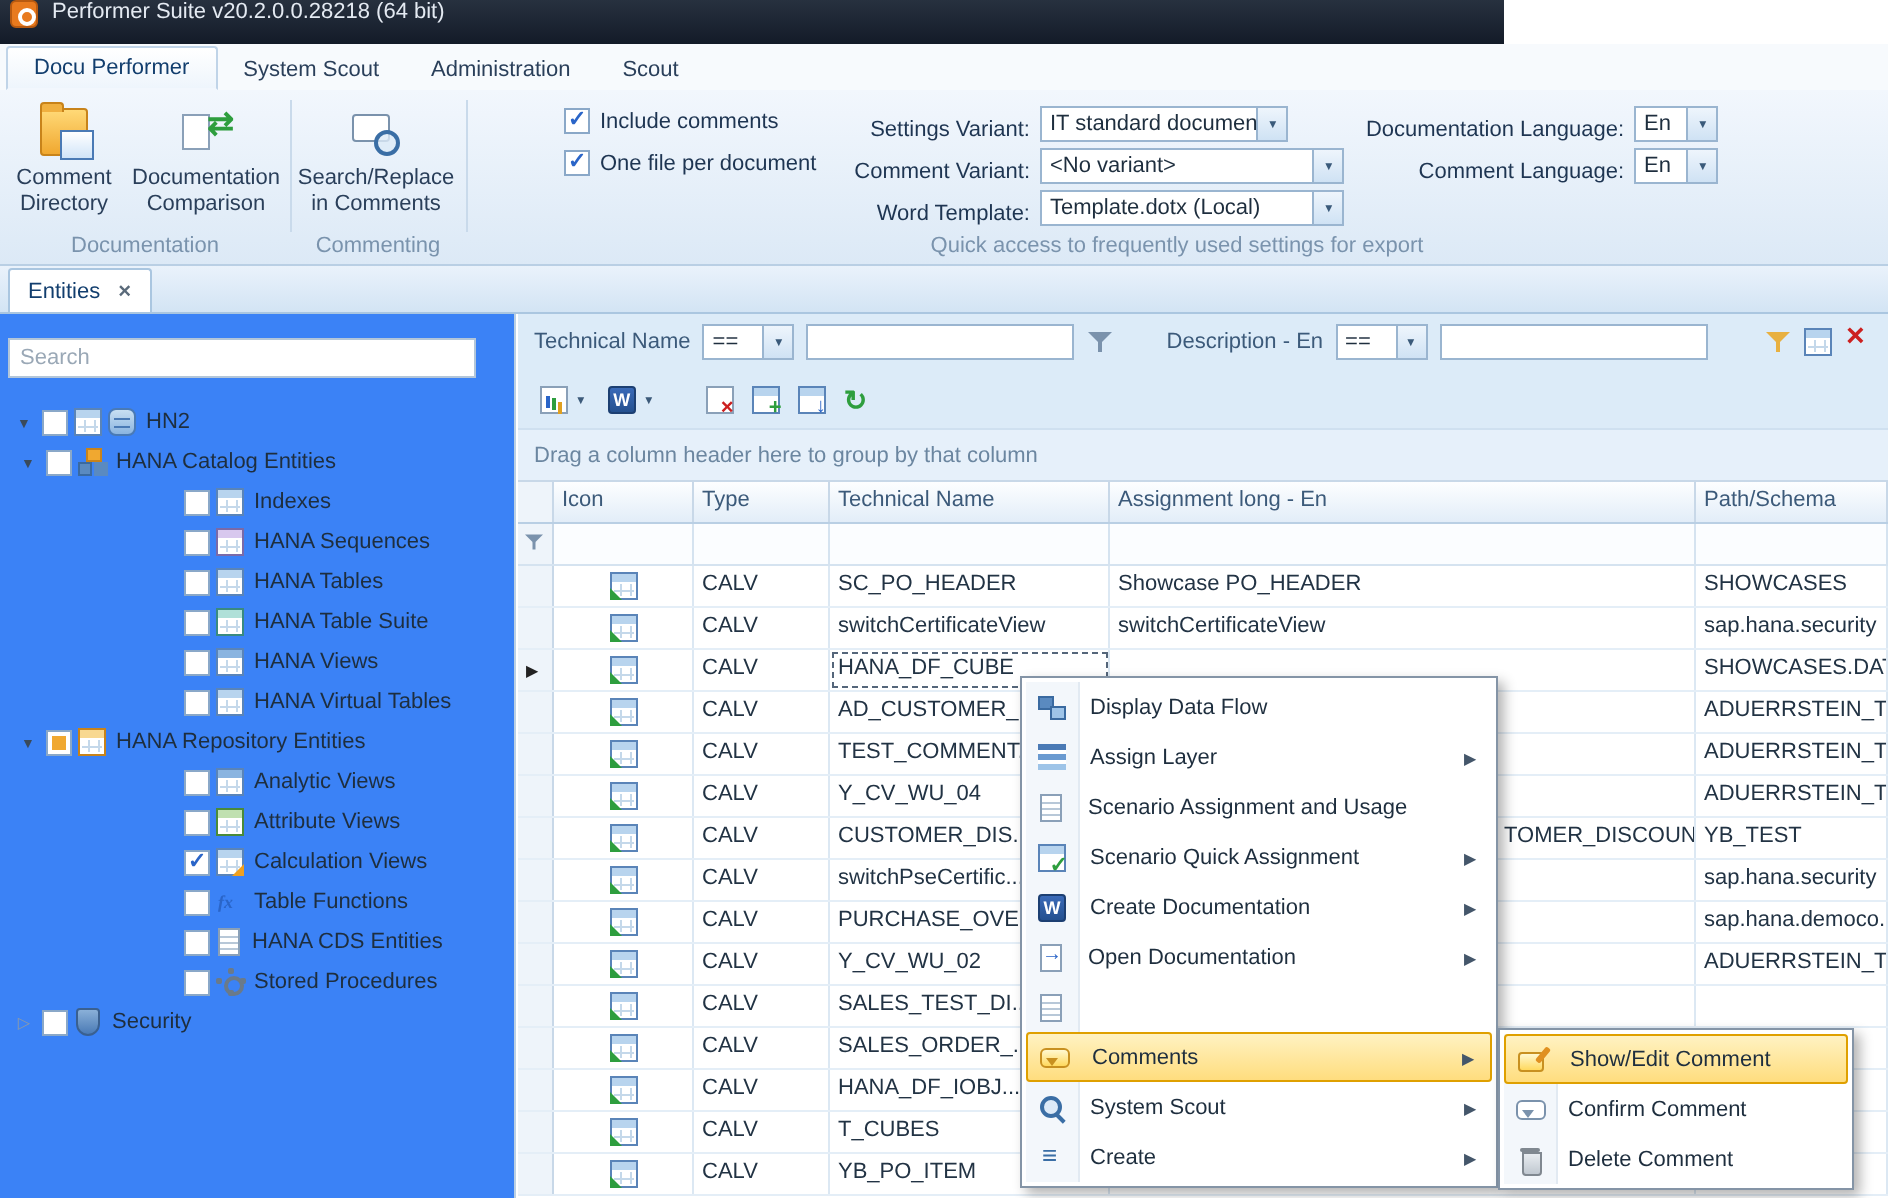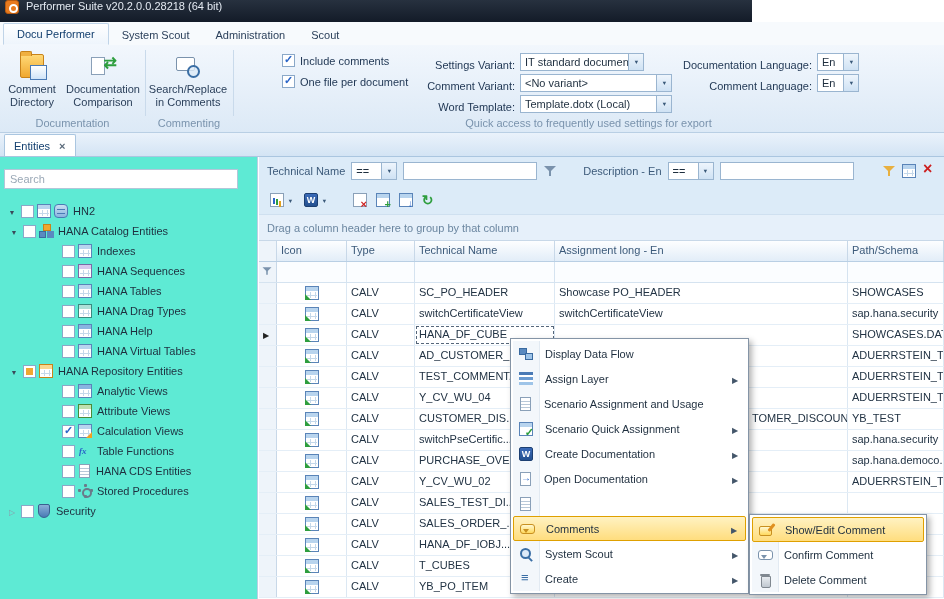--- a/index.html
+++ b/index.html
@@ -105,28 +105,28 @@
 .cval{flex:1;padding:0 4px;white-space:nowrap;overflow:hidden}
 .carr{width:15px;height:100%;background:linear-gradient(#eef5fc,#cfe2f4);border-left:1px solid #9ab5d0;display:flex;align-items:center;justify-content:center}
 .carr::after{content:"▼";font-size:9px;color:#3a5a7a;transform:scale(.65)}
 
 
 .tabstrip{position:absolute;left:0;top:133px;width:944px;height:24px;background:linear-gradient(#eaf2fb,#d3e4f4);border-bottom:1px solid #aac6e0}
 .dtab{position:absolute;left:4px;bottom:0;height:22px;background:#fff;border:1px solid #aac6e0;border-bottom:none;border-radius:2px 2px 0 0;display:flex;align-items:center;gap:9px;padding:0 9px;color:#123e6e}
 .dtab .x{color:#5a6a7a;font-weight:bold}
 
 
-.leftpanel{position:absolute;left:0;top:157px;width:258px;bottom:0;background:#5eead4;border-right:1px solid #b9cfe4}
+.leftpanel{position:absolute;left:0;top:157px;width:258px;bottom:0;background:#3b82f6;border-right:1px solid #b9cfe4}
 .searchbox{position:absolute;left:4px;top:12px;width:234px;height:20px;border:1px solid #b3c6d9;padding:0 5px;font:inherit;color:#334}
 .searchbox::placeholder{color:#9aa8b6}
 .tree{position:absolute;left:0;top:44px;right:0;bottom:0;overflow:hidden}
 .trow{height:20px;display:flex;align-items:center;gap:3px;white-space:nowrap}
 .trow.l0{padding-left:6px}
 .trow.l1{padding-left:8px}
-.trow.l2{padding-left:62px}
+.trow.l2{padding-left:92px}
 .exp{width:12px;flex:0 0 12px;text-align:center}
 .exp.open::after{content:"▼";font-size:7px;color:#3a4a5a}
 .exp.closed::after{content:"▷";font-size:8px;color:#8a9aaa}
 .cb{width:13px;height:13px;flex:0 0 13px;background:#fff;border:1px solid #8aa8c8;position:relative}
 .cb.checked::after{content:"✓";position:absolute;left:1px;top:-2px;color:#2a65c8;font-weight:bold}
 .cb.partial::after{content:"";position:absolute;left:2px;top:2px;right:2px;bottom:2px;background:#f0a830}
 .tlabel{padding-left:2px}
 
 
 .rightpanel{position:absolute;left:259px;top:157px;right:0;bottom:0;background:#fff}
@@ -283,26 +283,26 @@
         <span class="tlabel">HANA Sequences</span>
       </div>
     <div class="trow l2">
         <span class="cb"></span>
         <span class="ic ic-grid"></span>
         <span class="tlabel">HANA Tables</span>
       </div>
     <div class="trow l2">
         <span class="cb"></span>
         <span class="ic ic-grid g-teal"></span>
-        <span class="tlabel">HANA Drag Types</span>
+        <span class="tlabel">HANA Table Suite</span>
       </div>
     <div class="trow l2">
         <span class="cb"></span>
         <span class="ic ic-grid g-dark"></span>
-        <span class="tlabel">HANA Help</span>
+        <span class="tlabel">HANA Views</span>
       </div>
     <div class="trow l2">
         <span class="cb"></span>
         <span class="ic ic-grid"></span>
         <span class="tlabel">HANA Virtual Tables</span>
       </div>
     <div class="trow l1">
         <span class="exp open"></span>
         <span class="cb partial"></span>
         <span class="ic ic-grid g-amber"></span>

